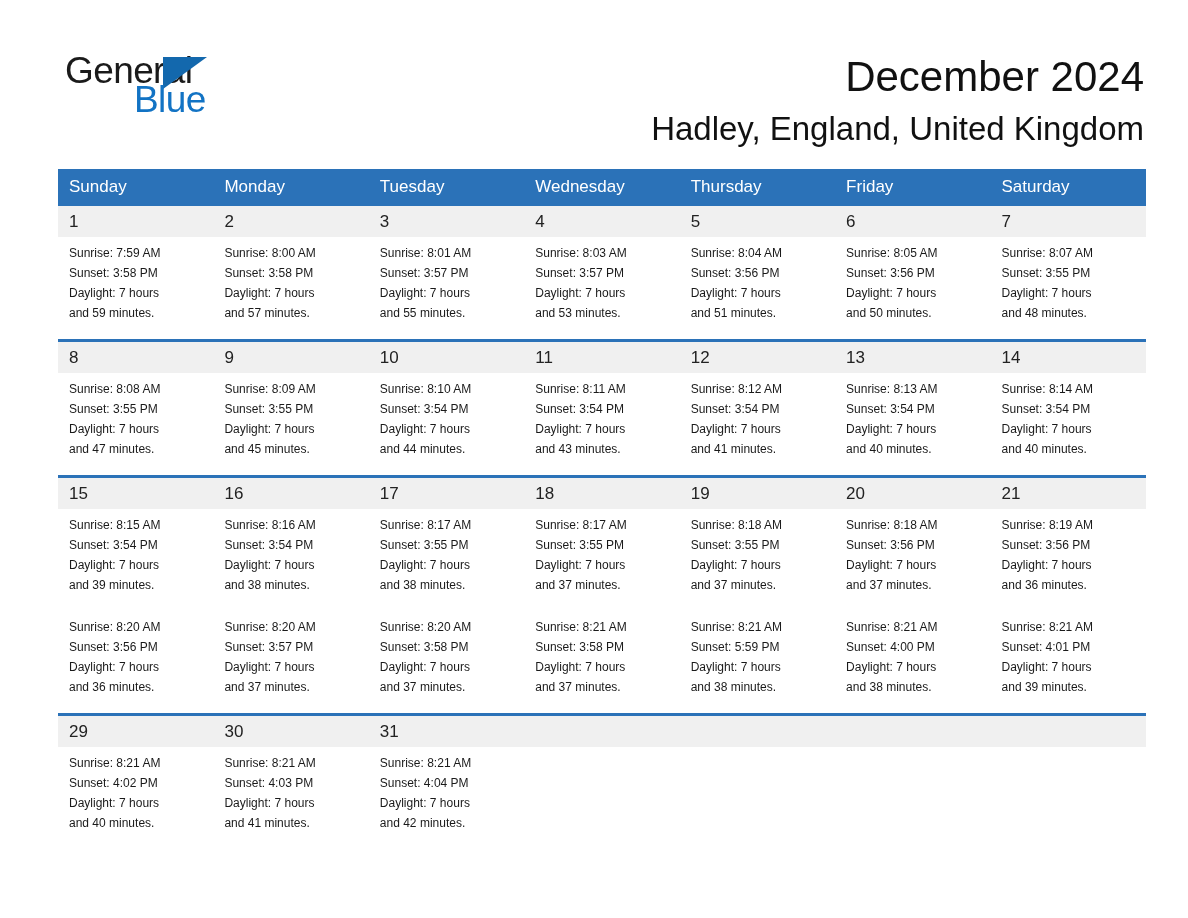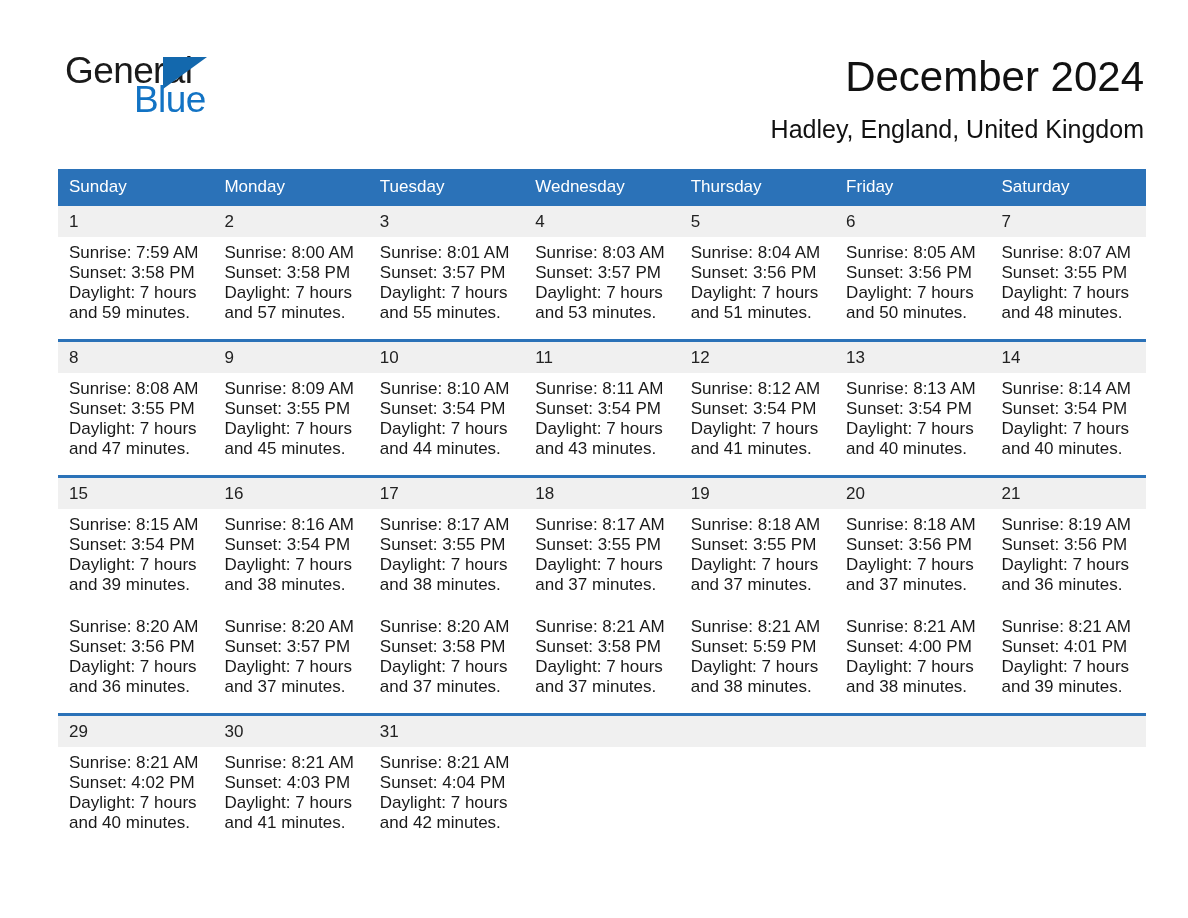--- a/index.html
+++ b/index.html
@@ -74,21 +74,21 @@
     line-height: 50px;
     color: #111111;
     white-space: nowrap;
     text-align: right;
     font-family: "Liberation Sans", sans-serif;
   }
   .subtitle {
     position: absolute;
     right: 52px;
     top: 114px;
-    font-size: 25px;
+    font-size: 33px;
     line-height: 30px;
     color: #111111;
     white-space: nowrap;
     text-align: right;
     font-family: "Liberation Sans", sans-serif;
   }
 
   
   .calendar {
     position: absolute;
@@ -122,21 +122,21 @@
     color: #222222;
     padding: 6px 0 5px 11px;
     vertical-align: top;
     font-family: "Liberation Sans", sans-serif;
   }
   tr.date-row.first td {
     border-top: none;
   }
   tr.info-row td {
     background: #ffffff;
-    font-size: 17px;
+    font-size: 12px;
     line-height: 20px;
     color: #1a1a1a;
     padding: 6px 8px 16px 11px;
     vertical-align: top;
     font-family: "Liberation Sans", sans-serif;
   }
   tr.info-row td .line { display: block; white-space: nowrap; }
   td.empty { background: #ffffff; }
   tr.date-row td.empty { background: #f0f0f0; }
 </style>

